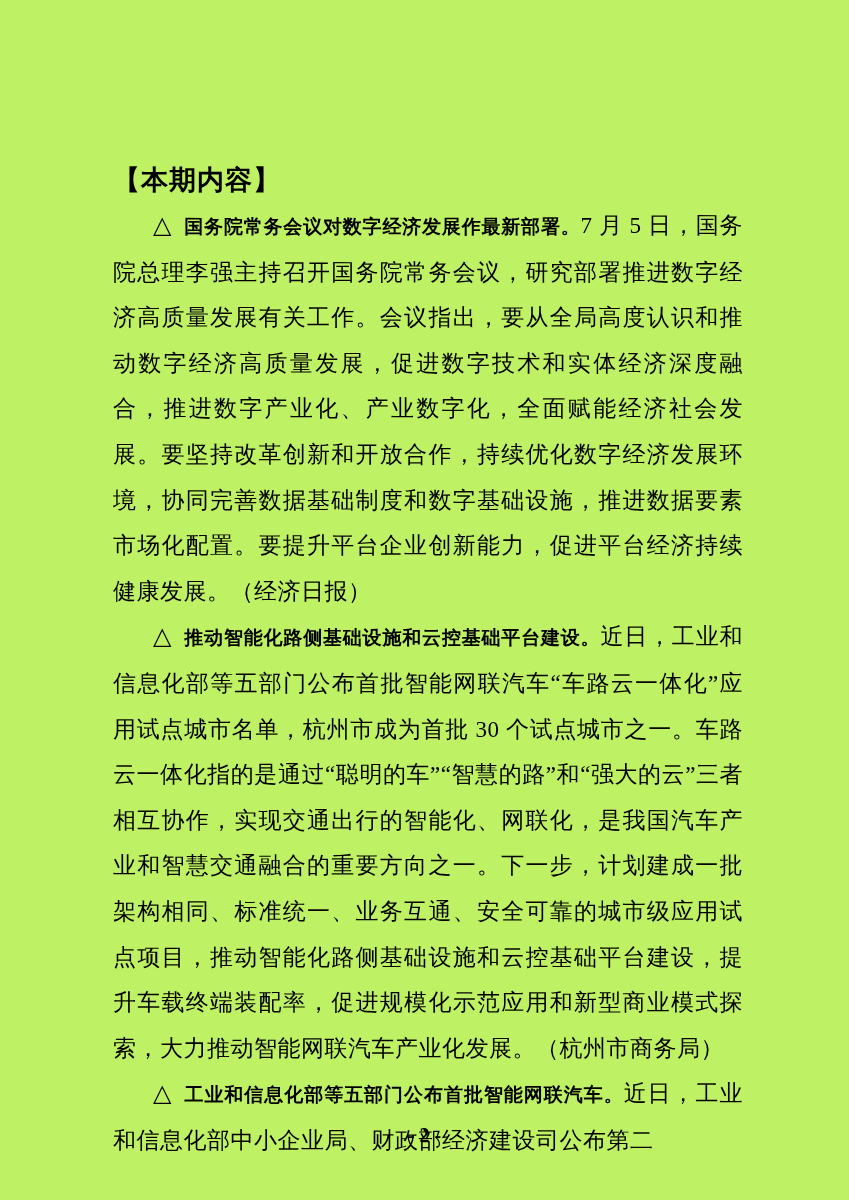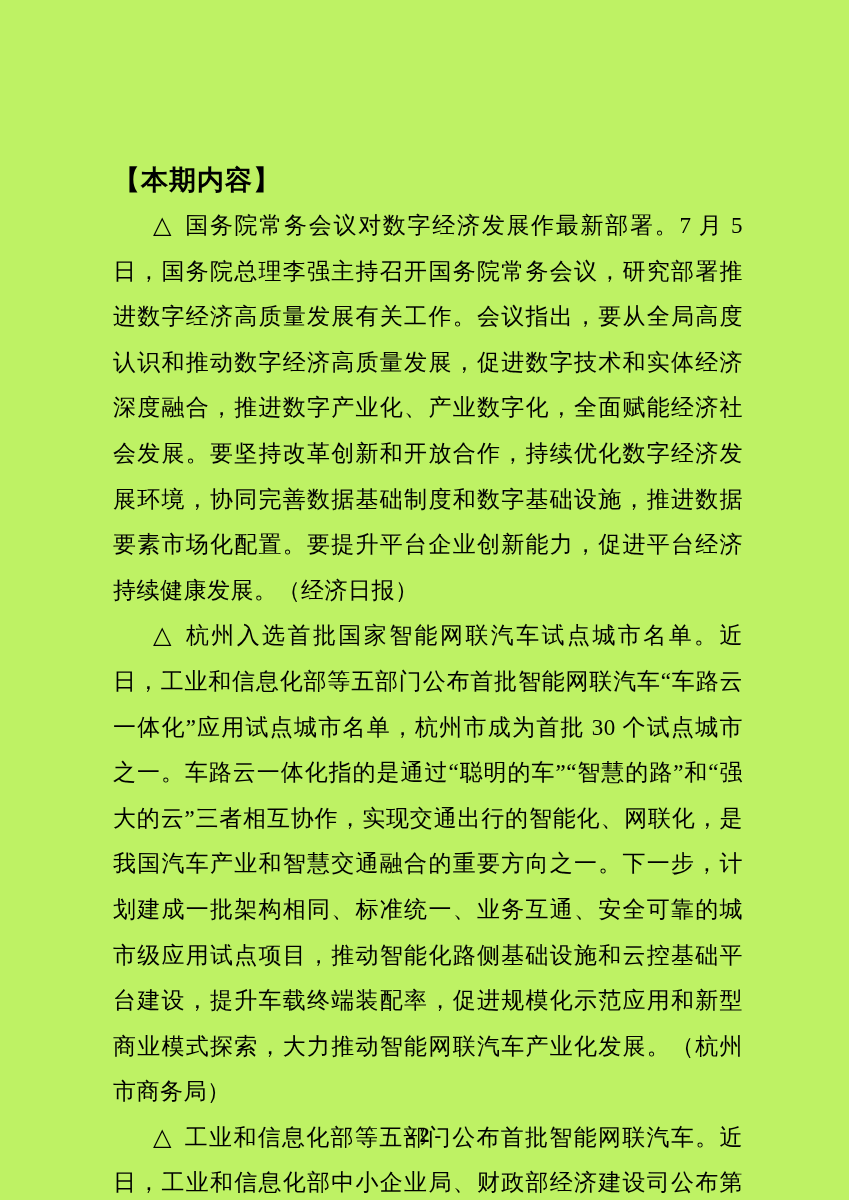--- a/index.html
+++ b/index.html
@@ -38,22 +38,22 @@
     text-align: justify;
     text-indent: 40px;
     letter-spacing: 0.5px;
   }
   .item-marker {
     font-weight: normal;
     margin-right: 12px;
     font-size: 24px;
   }
   .item-headline {
-    font-weight: normal;
-    font-size: 23px;
+    font-weight: bold;
+    font-size: 19px;
   }
   .item-body {
     font-weight: normal;
   }
   .footer {
     position: absolute;
     left: 0;
     top: 1120px;
     width: 100%;
     text-align: center;
@@ -68,21 +68,21 @@
 <div class="page">
   <div class="content">
 
     <h1 class="section-title">【本期内容】</h1>
 
     <p class="news-item">
       <span class="item-marker">△</span><span class="item-headline">国务院常务会议对数字经济发展作最新部署。</span><span class="item-body">7 月 5 日，国务院总理李强主持召开国务院常务会议，研究部署推进数字经济高质量发展有关工作。会议指出，要从全局高度认识和推动数字经济高质量发展，促进数字技术和实体经济深度融合，推进数字产业化、产业数字化，全面赋能经济社会发展。要坚持改革创新和开放合作，持续优化数字经济发展环境，协同完善数据基础制度和数字基础设施，推进数据要素市场化配置。要提升平台企业创新能力，促进平台经济持续健康发展。（经济日报）</span>
     </p>
 
     <p class="news-item">
-      <span class="item-marker">△</span><span class="item-headline">杭州入选首批国家智能网联汽车试点城市名单。</span><span class="item-body">近日，工业和信息化部等五部门公布首批智能网联汽车“车路云一体化”应用试点城市名单，杭州市成为首批 30 个试点城市之一。车路云一体化指的是通过“聪明的车”“智慧的路”和“强大的云”三者相互协作，实现交通出行的智能化、网联化，是我国汽车产业和智慧交通融合的重要方向之一。下一步，计划建成一批架构相同、标准统一、业务互通、安全可靠的城市级应用试点项目，推动智能化路侧基础设施和云控基础平台建设，提升车载终端装配率，促进规模化示范应用和新型商业模式探索，大力推动智能网联汽车产业化发展。（杭州市商务局）</span>
+      <span class="item-marker">△</span><span class="item-headline">推动智能化路侧基础设施和云控基础平台建设。</span><span class="item-body">近日，工业和信息化部等五部门公布首批智能网联汽车“车路云一体化”应用试点城市名单，杭州市成为首批 30 个试点城市之一。车路云一体化指的是通过“聪明的车”“智慧的路”和“强大的云”三者相互协作，实现交通出行的智能化、网联化，是我国汽车产业和智慧交通融合的重要方向之一。下一步，计划建成一批架构相同、标准统一、业务互通、安全可靠的城市级应用试点项目，推动智能化路侧基础设施和云控基础平台建设，提升车载终端装配率，促进规模化示范应用和新型商业模式探索，大力推动智能网联汽车产业化发展。（杭州市商务局）</span>
     </p>
 
     <p class="news-item">
       <span class="item-marker">△</span><span class="item-headline">工业和信息化部等五部门公布首批智能网联汽车。</span><span class="item-body">近日，工业和信息化部中小企业局、财政部经济建设司公布第二</span>
     </p>
 
   </div>
 
   <div class="footer">- 2 -</div>
 </div>

